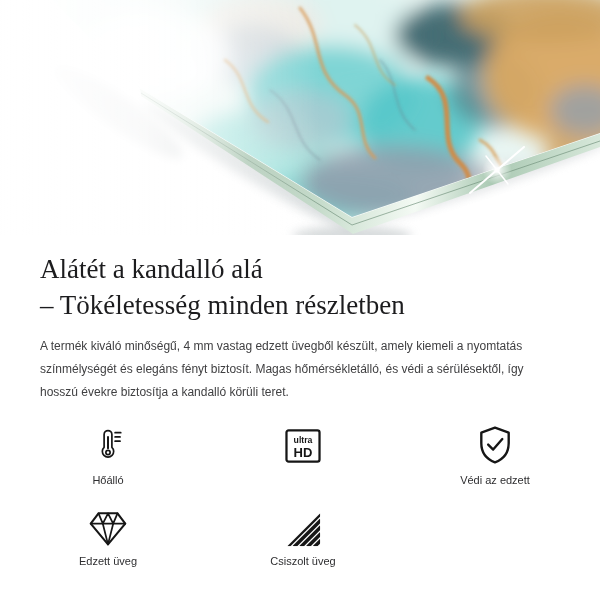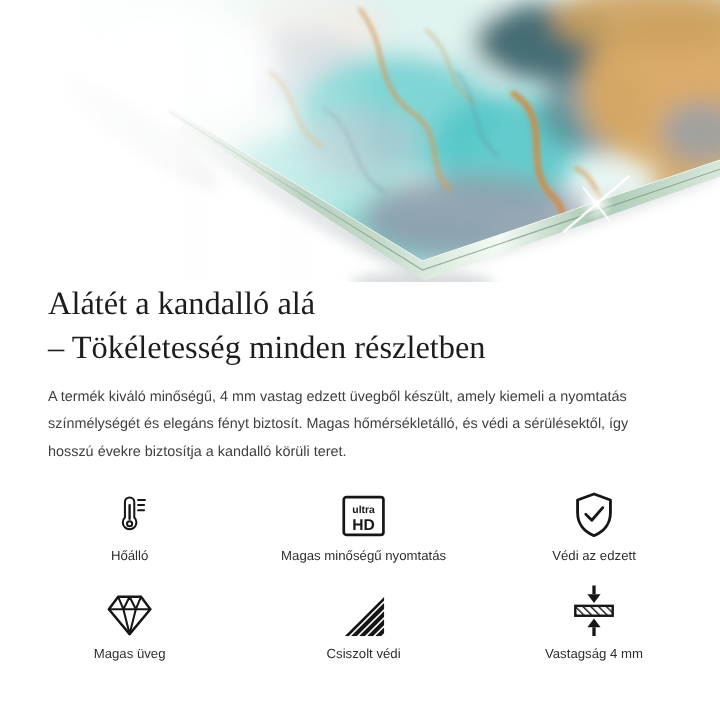--- a/index.html
+++ b/index.html
@@ -1,20 +1,20 @@
 <!DOCTYPE html>
 <html><head>
 <meta charset="utf-8">
 <style>
   html,body{margin:0;padding:0;background:#fff;}
   .page{position:relative;width:600px;height:600px;background:#ffffff;overflow:hidden;
         font-family:"Liberation Sans", sans-serif;}
   .hero{position:absolute;top:0;left:0;width:600px;height:235px;}
   .hero svg{display:block;}
-  .content{position:absolute;top:232px;left:0;width:600px;box-sizing:border-box;padding:0 40px;}
+  .content{position:absolute;top:248px;left:0;width:600px;box-sizing:border-box;padding:0 40px;}
   .title{font-family:"Liberation Serif", serif;font-weight:400;font-size:27px;line-height:36px;
          color:#1c1c1e;margin:3px 0 0;white-space:pre-line;}
   .desc{margin:12px 0 0;font-size:12px;line-height:23px;color:#404042;white-space:pre;}
   .features{margin-top:16px;display:grid;grid-template-columns:136px 254px 130px;row-gap:14px;}
   .feature{display:flex;flex-direction:column;align-items:center;}
   .icon-box{height:46px;display:flex;align-items:flex-end;justify-content:center;}
   .feature-label{margin-top:8px;font-size:11px;line-height:13px;color:#2e2e30;text-align:left;}
   .ic{stroke:#161616;fill:none;stroke-width:2.5;stroke-linecap:round;stroke-linejoin:round;}
 </style>
 </head>
@@ -138,21 +138,20 @@
       </div>
 
       <div class="feature">
         <div class="icon-box">
           <svg width="48" height="40" viewBox="0 0 48 46" class="ic">
             <rect x="5" y="5" width="38" height="36" rx="2.5" stroke-width="2.6"></rect>
             <text x="24" y="20" text-anchor="middle" font-size="10" font-weight="700" font-family="Liberation Sans, sans-serif" fill="#161616" stroke="none">ultra</text>
             <text x="24" y="36" text-anchor="middle" font-size="15" font-weight="700" font-family="Liberation Sans, sans-serif" fill="#161616" stroke="none">HD</text>
           </svg>
         </div>
-        <div class="feature-label">Magas minőségű nyomtatás</div>
       </div>
 
       <div class="feature">
         <div class="icon-box">
           <svg width="44" height="42" viewBox="0 0 48 46" class="ic">
             <path d="M24,4 L39,9.5 V21 C39,31 33,38.5 24,42 C15,38.5 9,31 9,21 V9.5 Z" stroke-width="2.6"></path>
             <path d="M16.5,22.5 L22,28 L32,16.5" stroke-width="2.6"></path>
           </svg>
         </div>
         <div class="feature-label">Védi az edzett</div>
@@ -160,56 +159,39 @@
 
       <div class="feature">
         <div class="icon-box">
           <svg width="44" height="38" viewBox="0 0 48 44" class="ic">
             <path d="M13,5 H35 L44,17 L24,41 L4,17 Z" stroke-width="2.4"></path>
             <line x1="4" y1="17" x2="44" y2="17" stroke-width="2"></line>
             <path d="M13,5 L18,17 L24,5 L30,17 L35,5" stroke-width="2"></path>
             <path d="M18,17 L24,41 L30,17" stroke-width="2"></path>
           </svg>
         </div>
-        <div class="feature-label">Magas üveg</div>
+        <div class="feature-label">Edzett üveg</div>
       </div>
 
       <div class="feature">
         <div class="icon-box">
           <svg width="40" height="36" viewBox="0 0 48 48">
             <defs>
                 <clipPath id="triClip">
                   <path d="M3,47 L47,3 L47,47 Z"></path>
                 </clipPath>
               </defs>
             <g clip-path="url(#triClip)" stroke="#161616" stroke-width="4.6">
               <line x1="3" y1="48" x2="48" y2="3"></line>
               <line x1="12" y1="48" x2="48" y2="12"></line>
               <line x1="21" y1="48" x2="48" y2="21"></line>
               <line x1="30" y1="48" x2="48" y2="30"></line>
               <line x1="39" y1="48" x2="48" y2="39"></line>
             </g>
           </svg>
         </div>
-        <div class="feature-label">Csiszolt védi</div>
+        <div class="feature-label">Csiszolt üveg</div>
       </div>
 
-      <div class="feature">
-        <div class="icon-box">
-          <svg width="44" height="44" viewBox="0 0 48 48">
-            <defs>
-              <pattern id="hatchP" width="5" height="5" patternUnits="userSpaceOnUse" patternTransform="rotate(-45)">
-                <line x1="0" y1="0" x2="0" y2="5" stroke="#161616" stroke-width="2.6"></line>
-              </pattern>
-            </defs>
-            <rect x="7" y="19.5" width="34" height="9" fill="url(#hatchP)" stroke="#161616" stroke-width="2.2"></rect>
-            <line x1="24" y1="1" x2="24" y2="9" stroke="#161616" stroke-width="3"></line>
-            <polygon points="18,9 30,9 24,17" fill="#161616"></polygon>
-            <line x1="24" y1="47" x2="24" y2="39" stroke="#161616" stroke-width="3"></line>
-            <polygon points="18,39 30,39 24,31" fill="#161616"></polygon>
-          </svg>
-        </div>
-        <div class="feature-label">Vastagság 4 mm</div>
-      </div>
 
     </div>
   </div>
 </div>
 
 </body></html>

